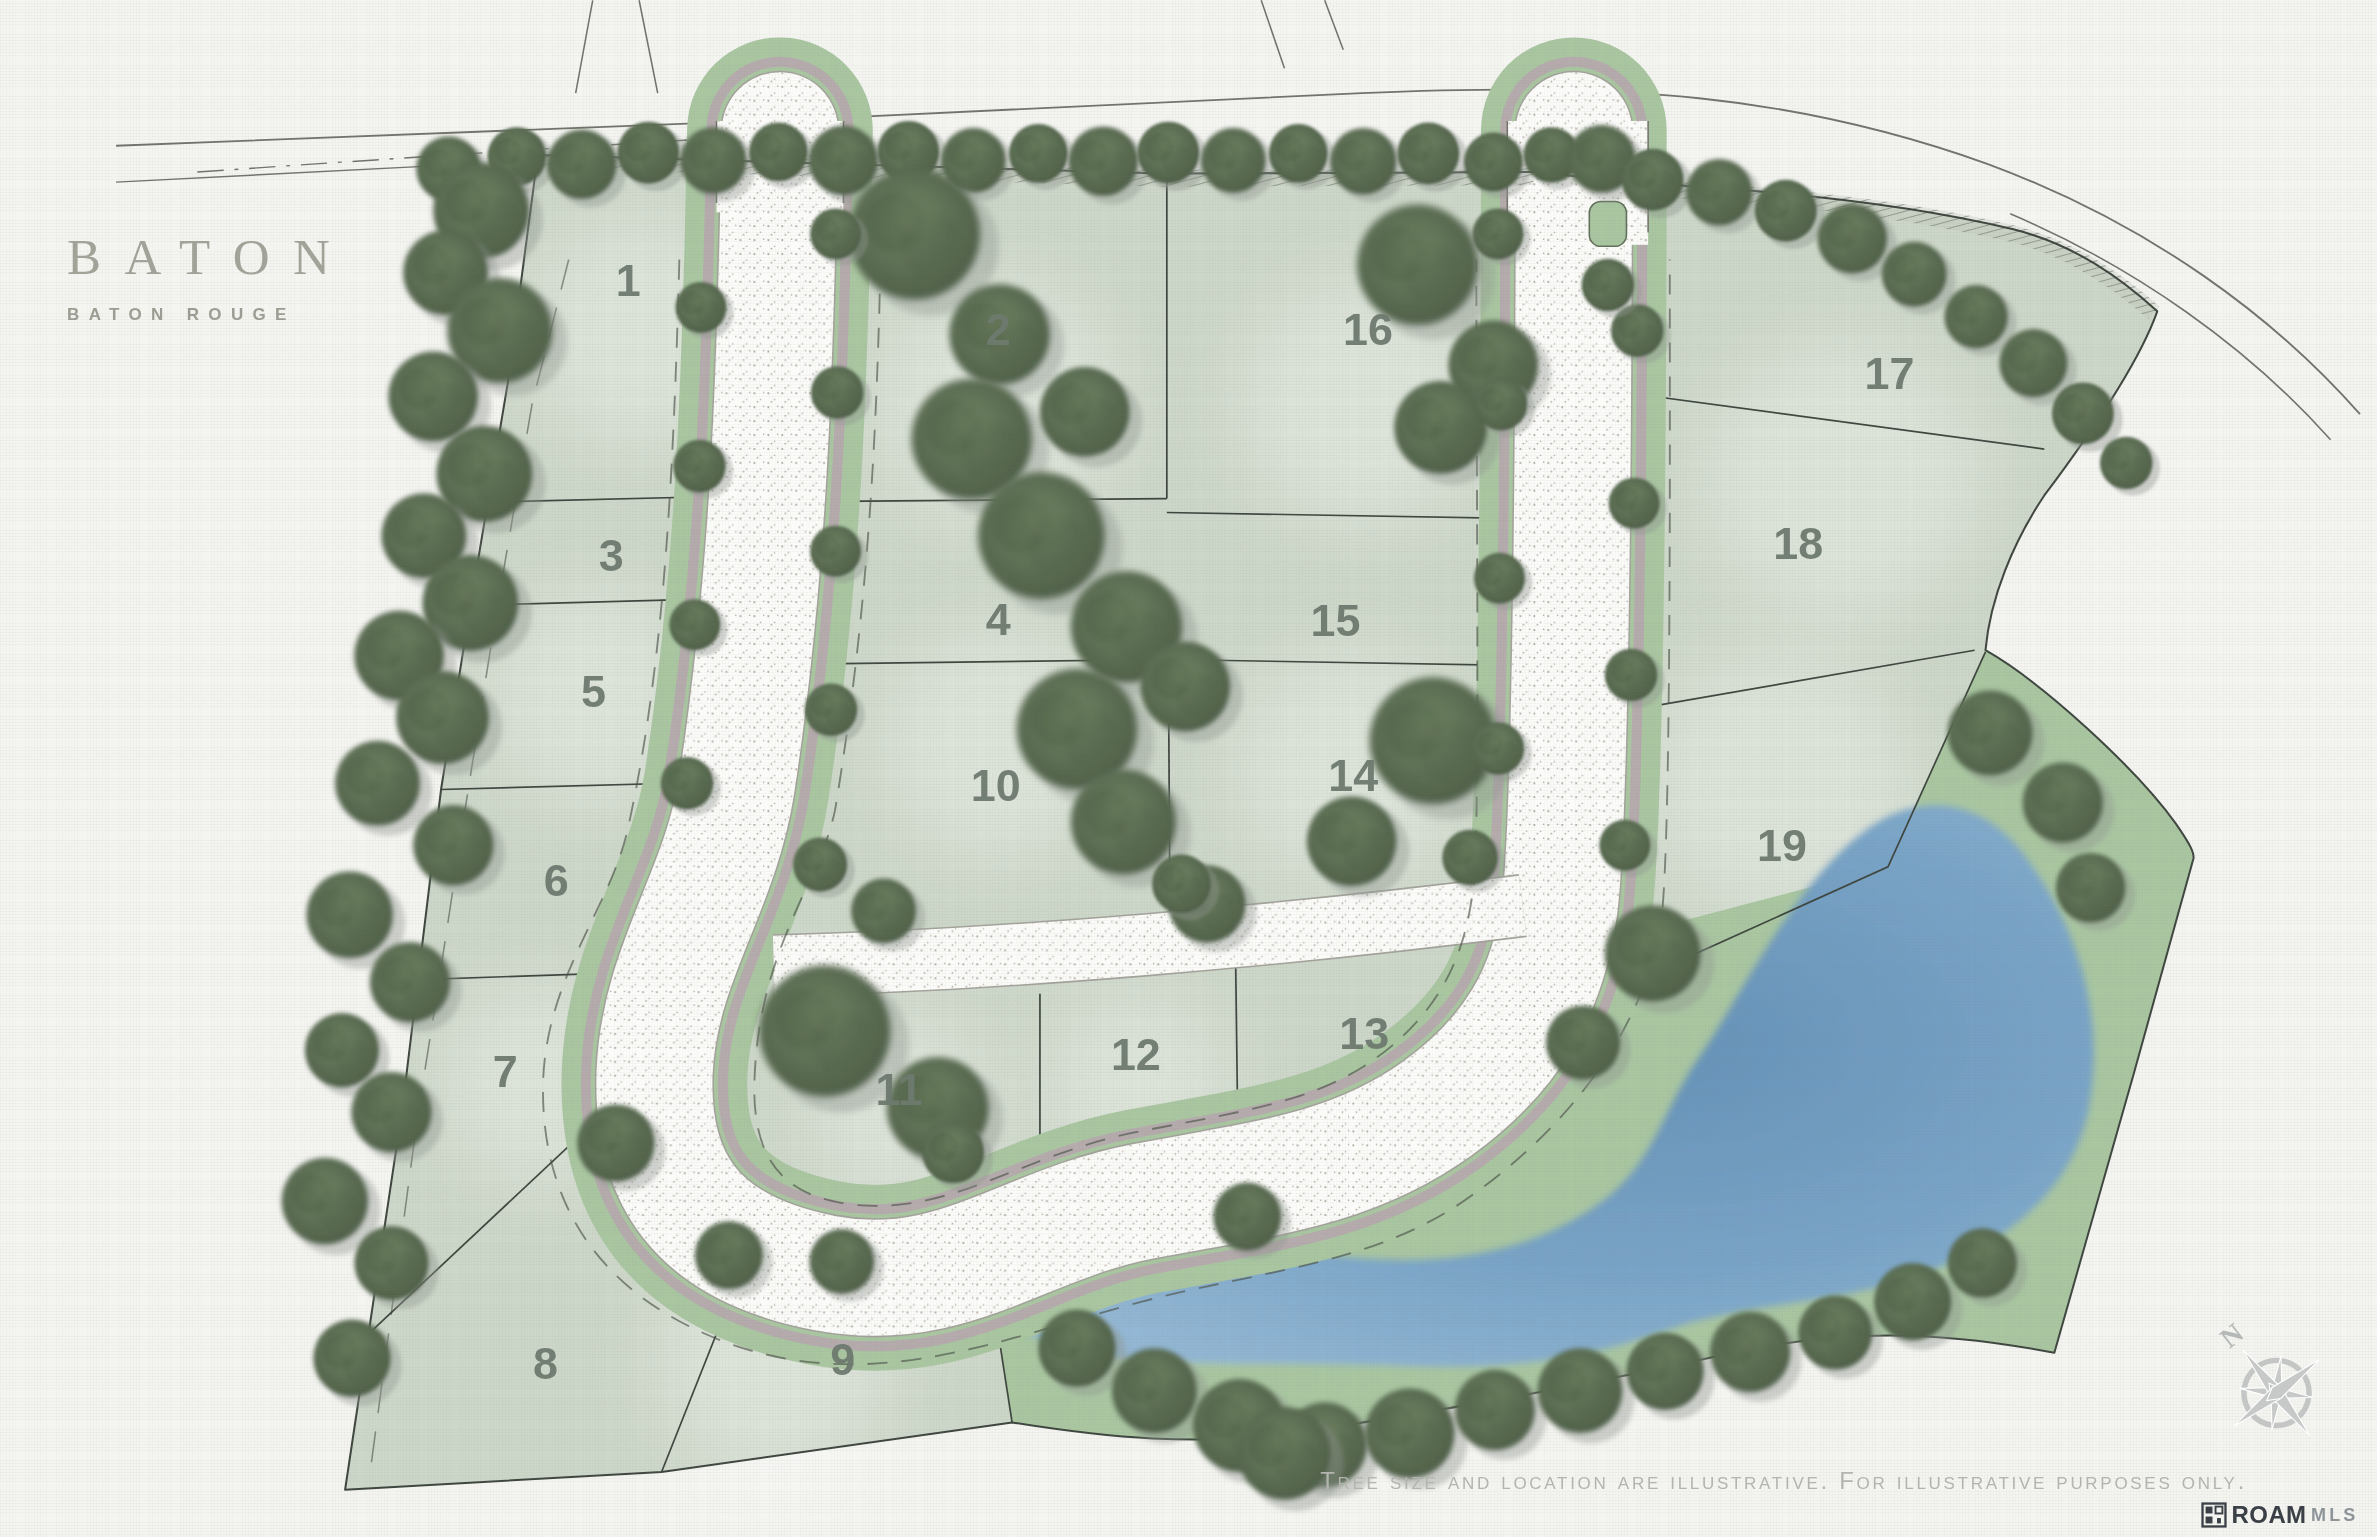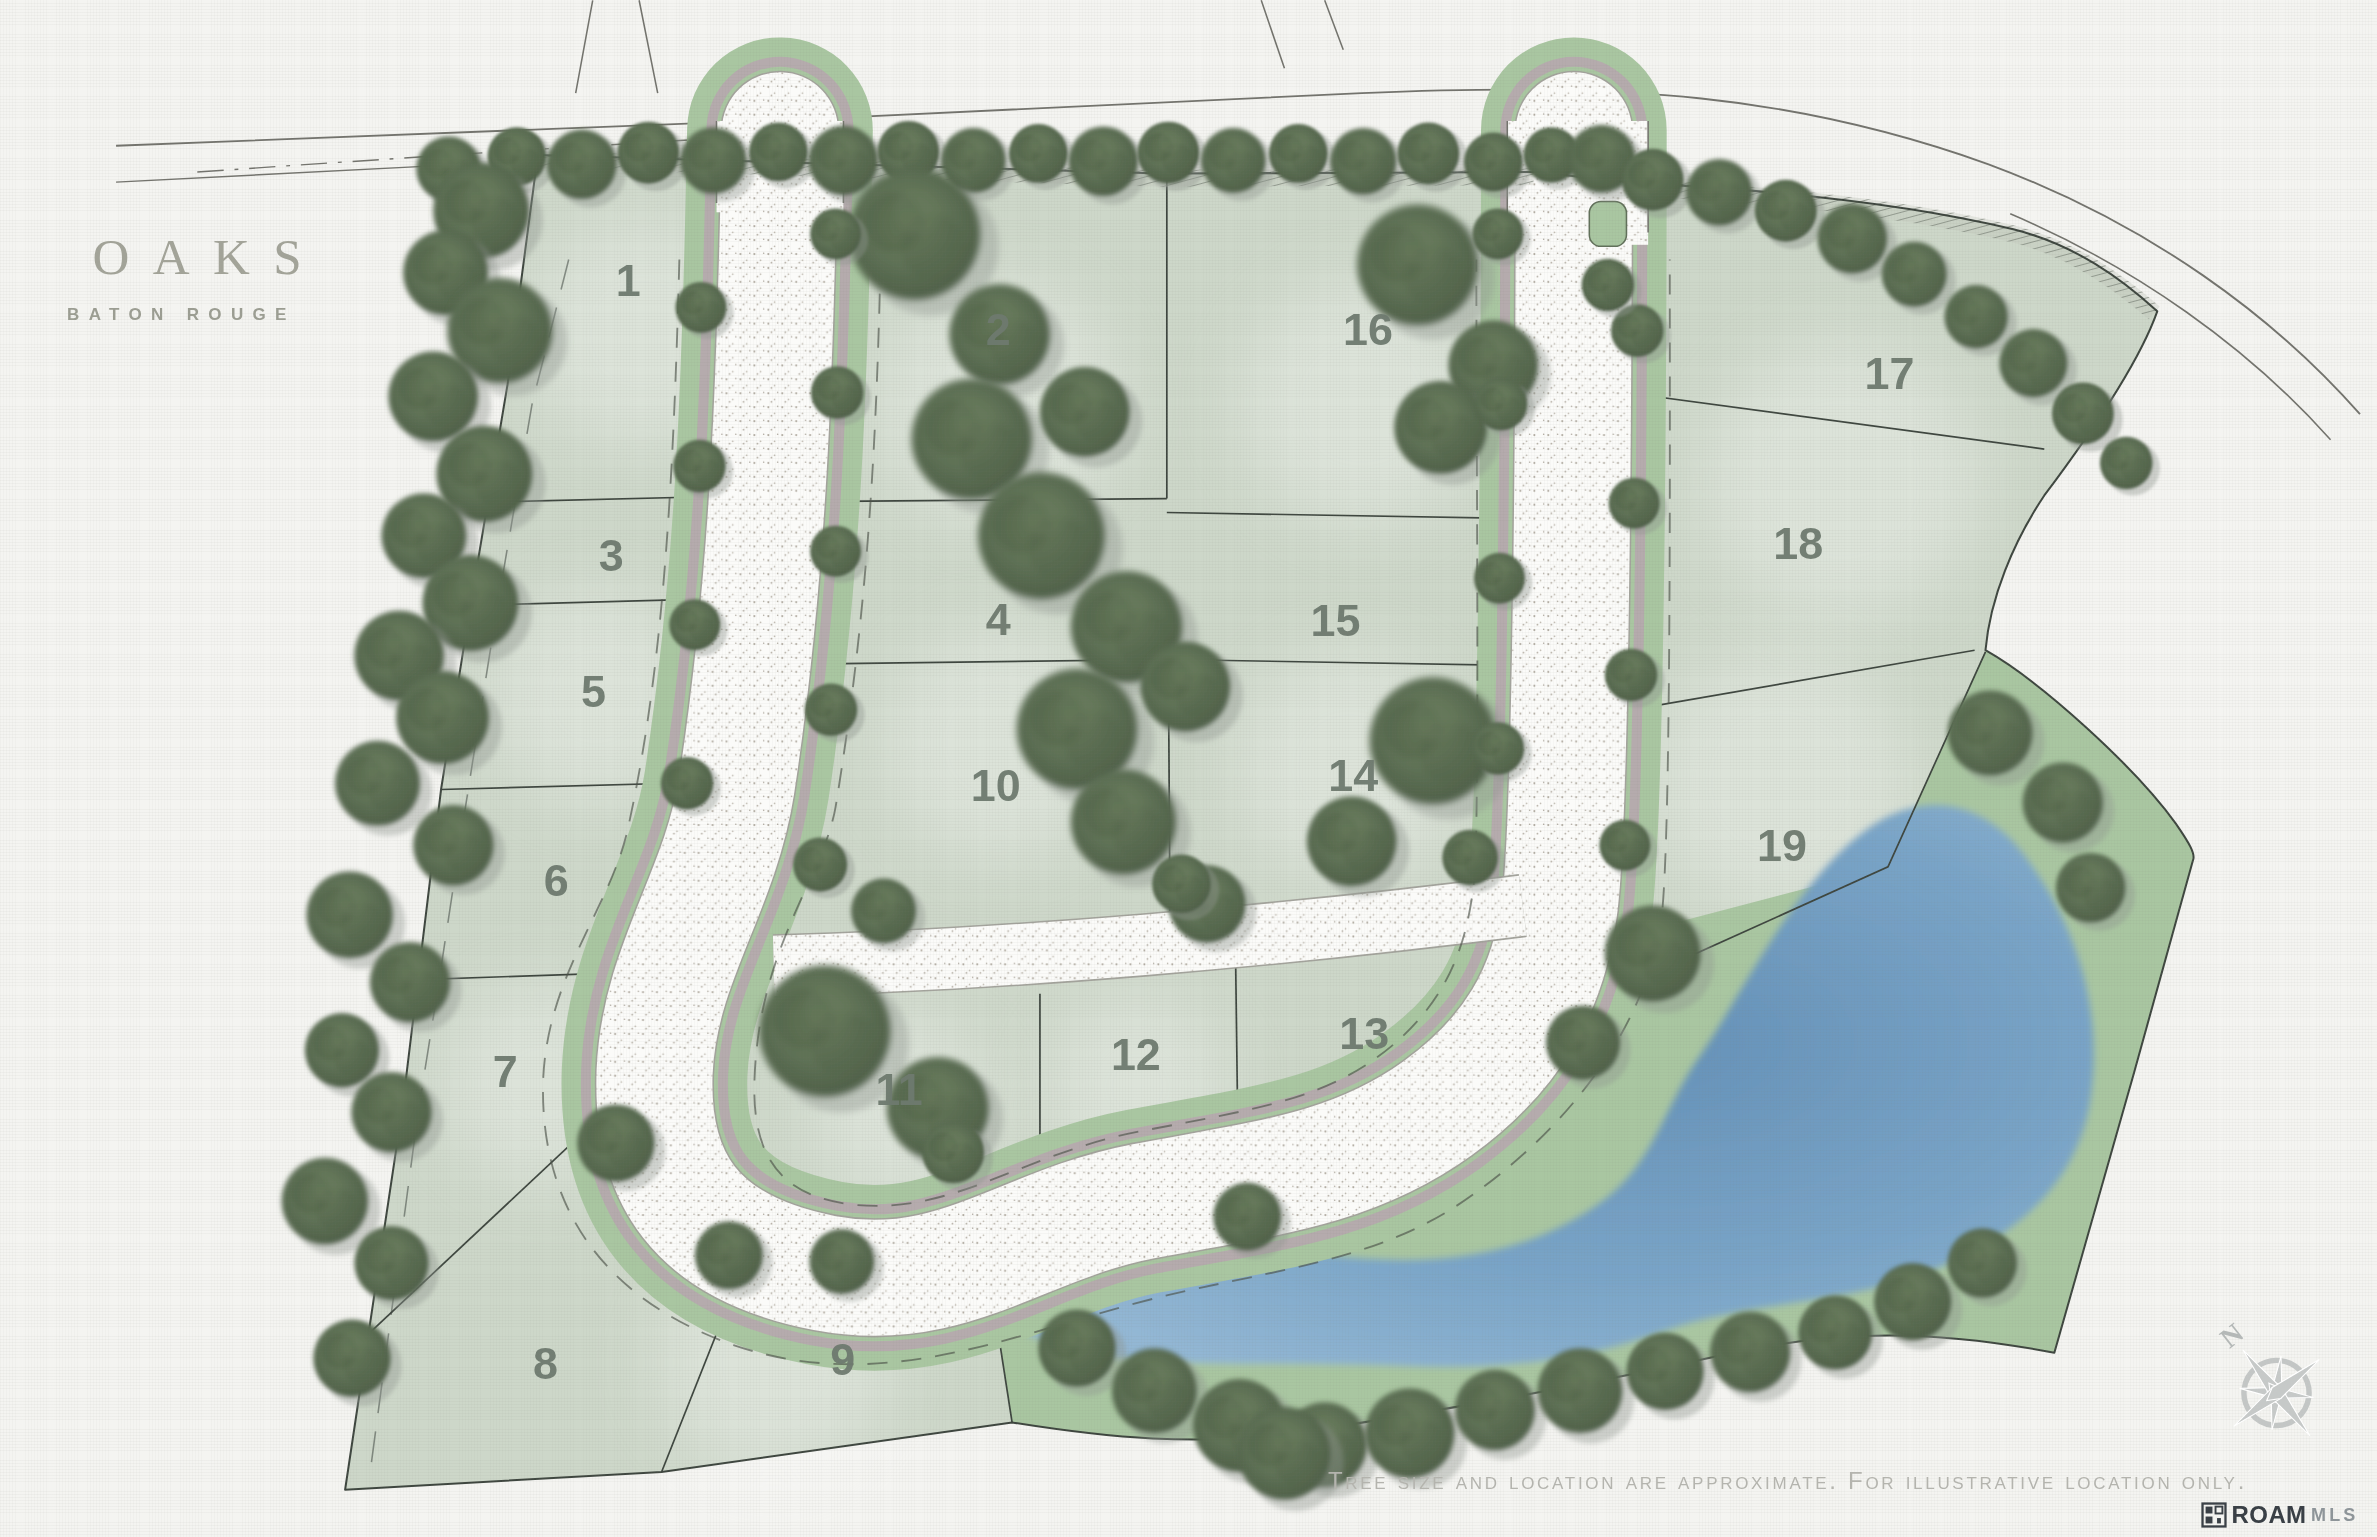--- a/index.html
+++ b/index.html
@@ -319,25 +319,25 @@
     <text class="lotnum" x="1749" y="1022">14</text>
     <text class="lotnum" x="1726" y="822">15</text>
     <text class="lotnum" x="1768" y="446">16</text>
     <text class="lotnum" x="2442" y="502">17</text>
     <text class="lotnum" x="2324" y="722">18</text>
     <text class="lotnum" x="2303" y="1113">19</text>
   </g>
 </svg>
 
 <div class="title-block">
-  <span class="title-line">OAKS</span>
+  <span class="title-line">BATON</span>
   <div class="subtitle">BATON ROUGE</div>
 </div>
 
-<div class="disclaimer">Tree size and location are approximate. For illustrative location only.</div>
+<div class="disclaimer">Tree size and location are illustrative. For illustrative purposes only.</div>
 
 <svg class="compass" width="155" height="163" viewBox="0 0 200 210">
   <g transform="translate(100,112) rotate(-38)">
     <circle r="42" fill="none" stroke="#c3c6c5" stroke-width="7"></circle>
     <g fill="#c6c9c8" stroke="#ffffff" stroke-width="1.4">
       <path transform="rotate(45)" d="M0,-48 L7,0 L0,12 L-7,0 Z M0,48 L7,0 L0,-12 L-7,0 Z M-48,0 L0,7 L12,0 L0,-7 Z M48,0 L0,7 L-12,0 L0,-7 Z"></path>
       <path d="M0,-70 L9,0 L0,16 L-9,0 Z"></path>
       <path d="M0,70 L9,0 L0,-16 L-9,0 Z"></path>
       <path d="M-70,0 L0,9 L16,0 L0,-9 Z"></path>
       <path d="M70,0 L0,9 L-16,0 L0,-9 Z"></path>

